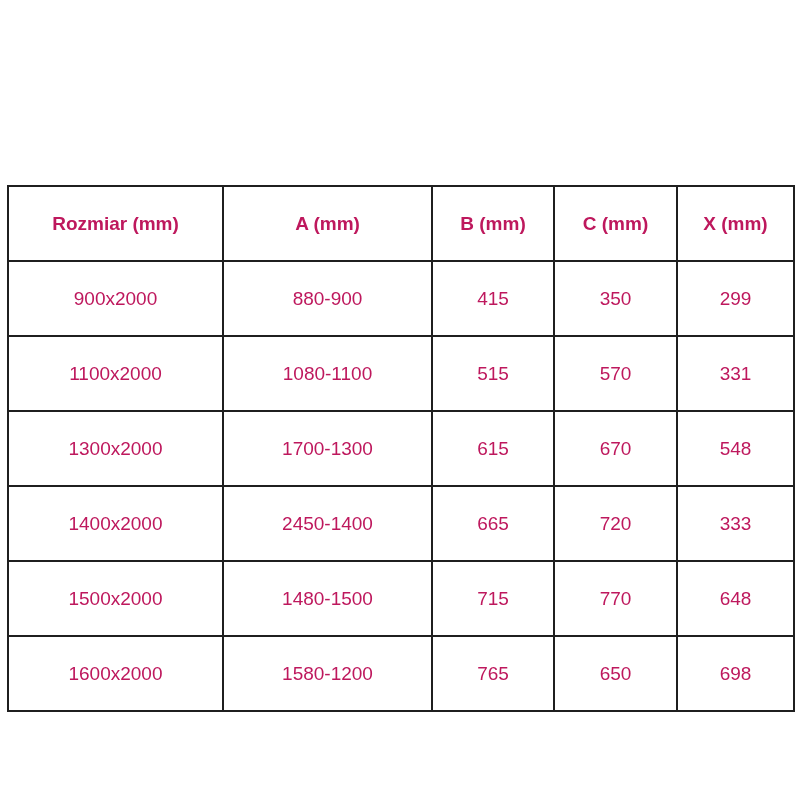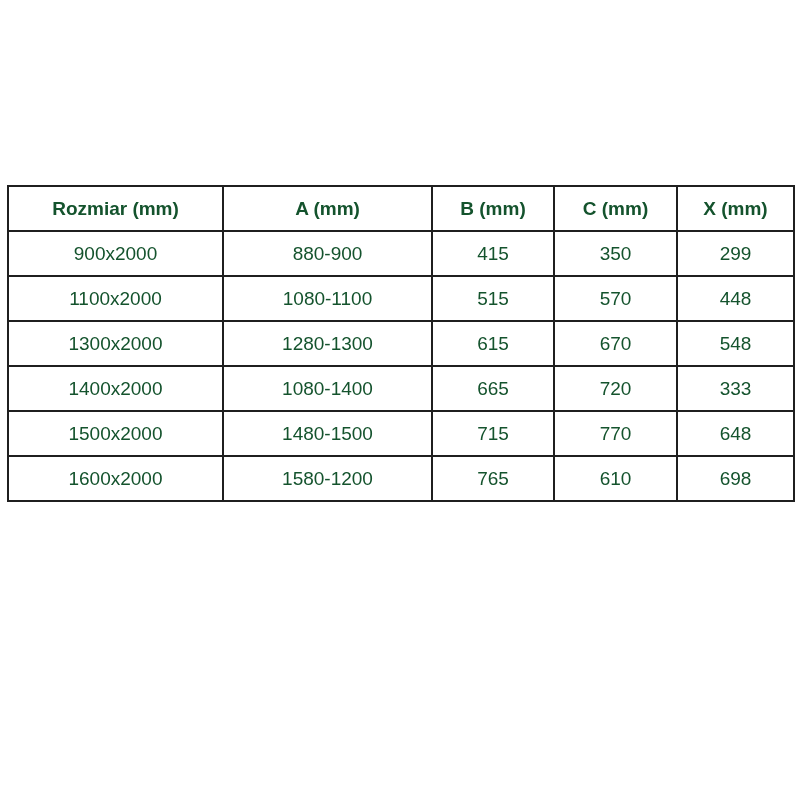--- a/index.html
+++ b/index.html
@@ -25,22 +25,22 @@
     border-collapse: collapse;
     table-layout: fixed;
     background: #ffffff;
   }
   table.spec-table th,
   table.spec-table td {
     border: 2px solid #1f1f1f;
     text-align: center;
     vertical-align: middle;
     height: 43px; 
-    padding: 0;
-    color: #14532d;
+    padding: 15px;
+    color: #be185d;
     font-size: 19px;
     line-height: 1;
     white-space: nowrap;
     overflow: hidden;
   }
   table.spec-table th {
     font-weight: bold;
   }
   col.c-rozmiar { width: 215px; }
   col.c-a { width: 209px; }
@@ -75,45 +75,45 @@
         <td>880-900</td>
         <td>415</td>
         <td>350</td>
         <td>299</td>
       </tr>
       <tr>
         <td>1100x2000</td>
         <td>1080-1100</td>
         <td>515</td>
         <td>570</td>
-        <td>448</td>
+        <td>331</td>
       </tr>
       <tr>
         <td>1300x2000</td>
-        <td>1280-1300</td>
+        <td>1700-1300</td>
         <td>615</td>
         <td>670</td>
         <td>548</td>
       </tr>
       <tr>
         <td>1400x2000</td>
-        <td>1080-1400</td>
+        <td>2450-1400</td>
         <td>665</td>
         <td>720</td>
         <td>333</td>
       </tr>
       <tr>
         <td>1500x2000</td>
         <td>1480-1500</td>
         <td>715</td>
         <td>770</td>
         <td>648</td>
       </tr>
       <tr>
         <td>1600x2000</td>
         <td>1580-1200</td>
         <td>765</td>
-        <td>610</td>
+        <td>650</td>
         <td>698</td>
       </tr>
     </tbody>
   </table>
 </div>
 
 </body></html>

